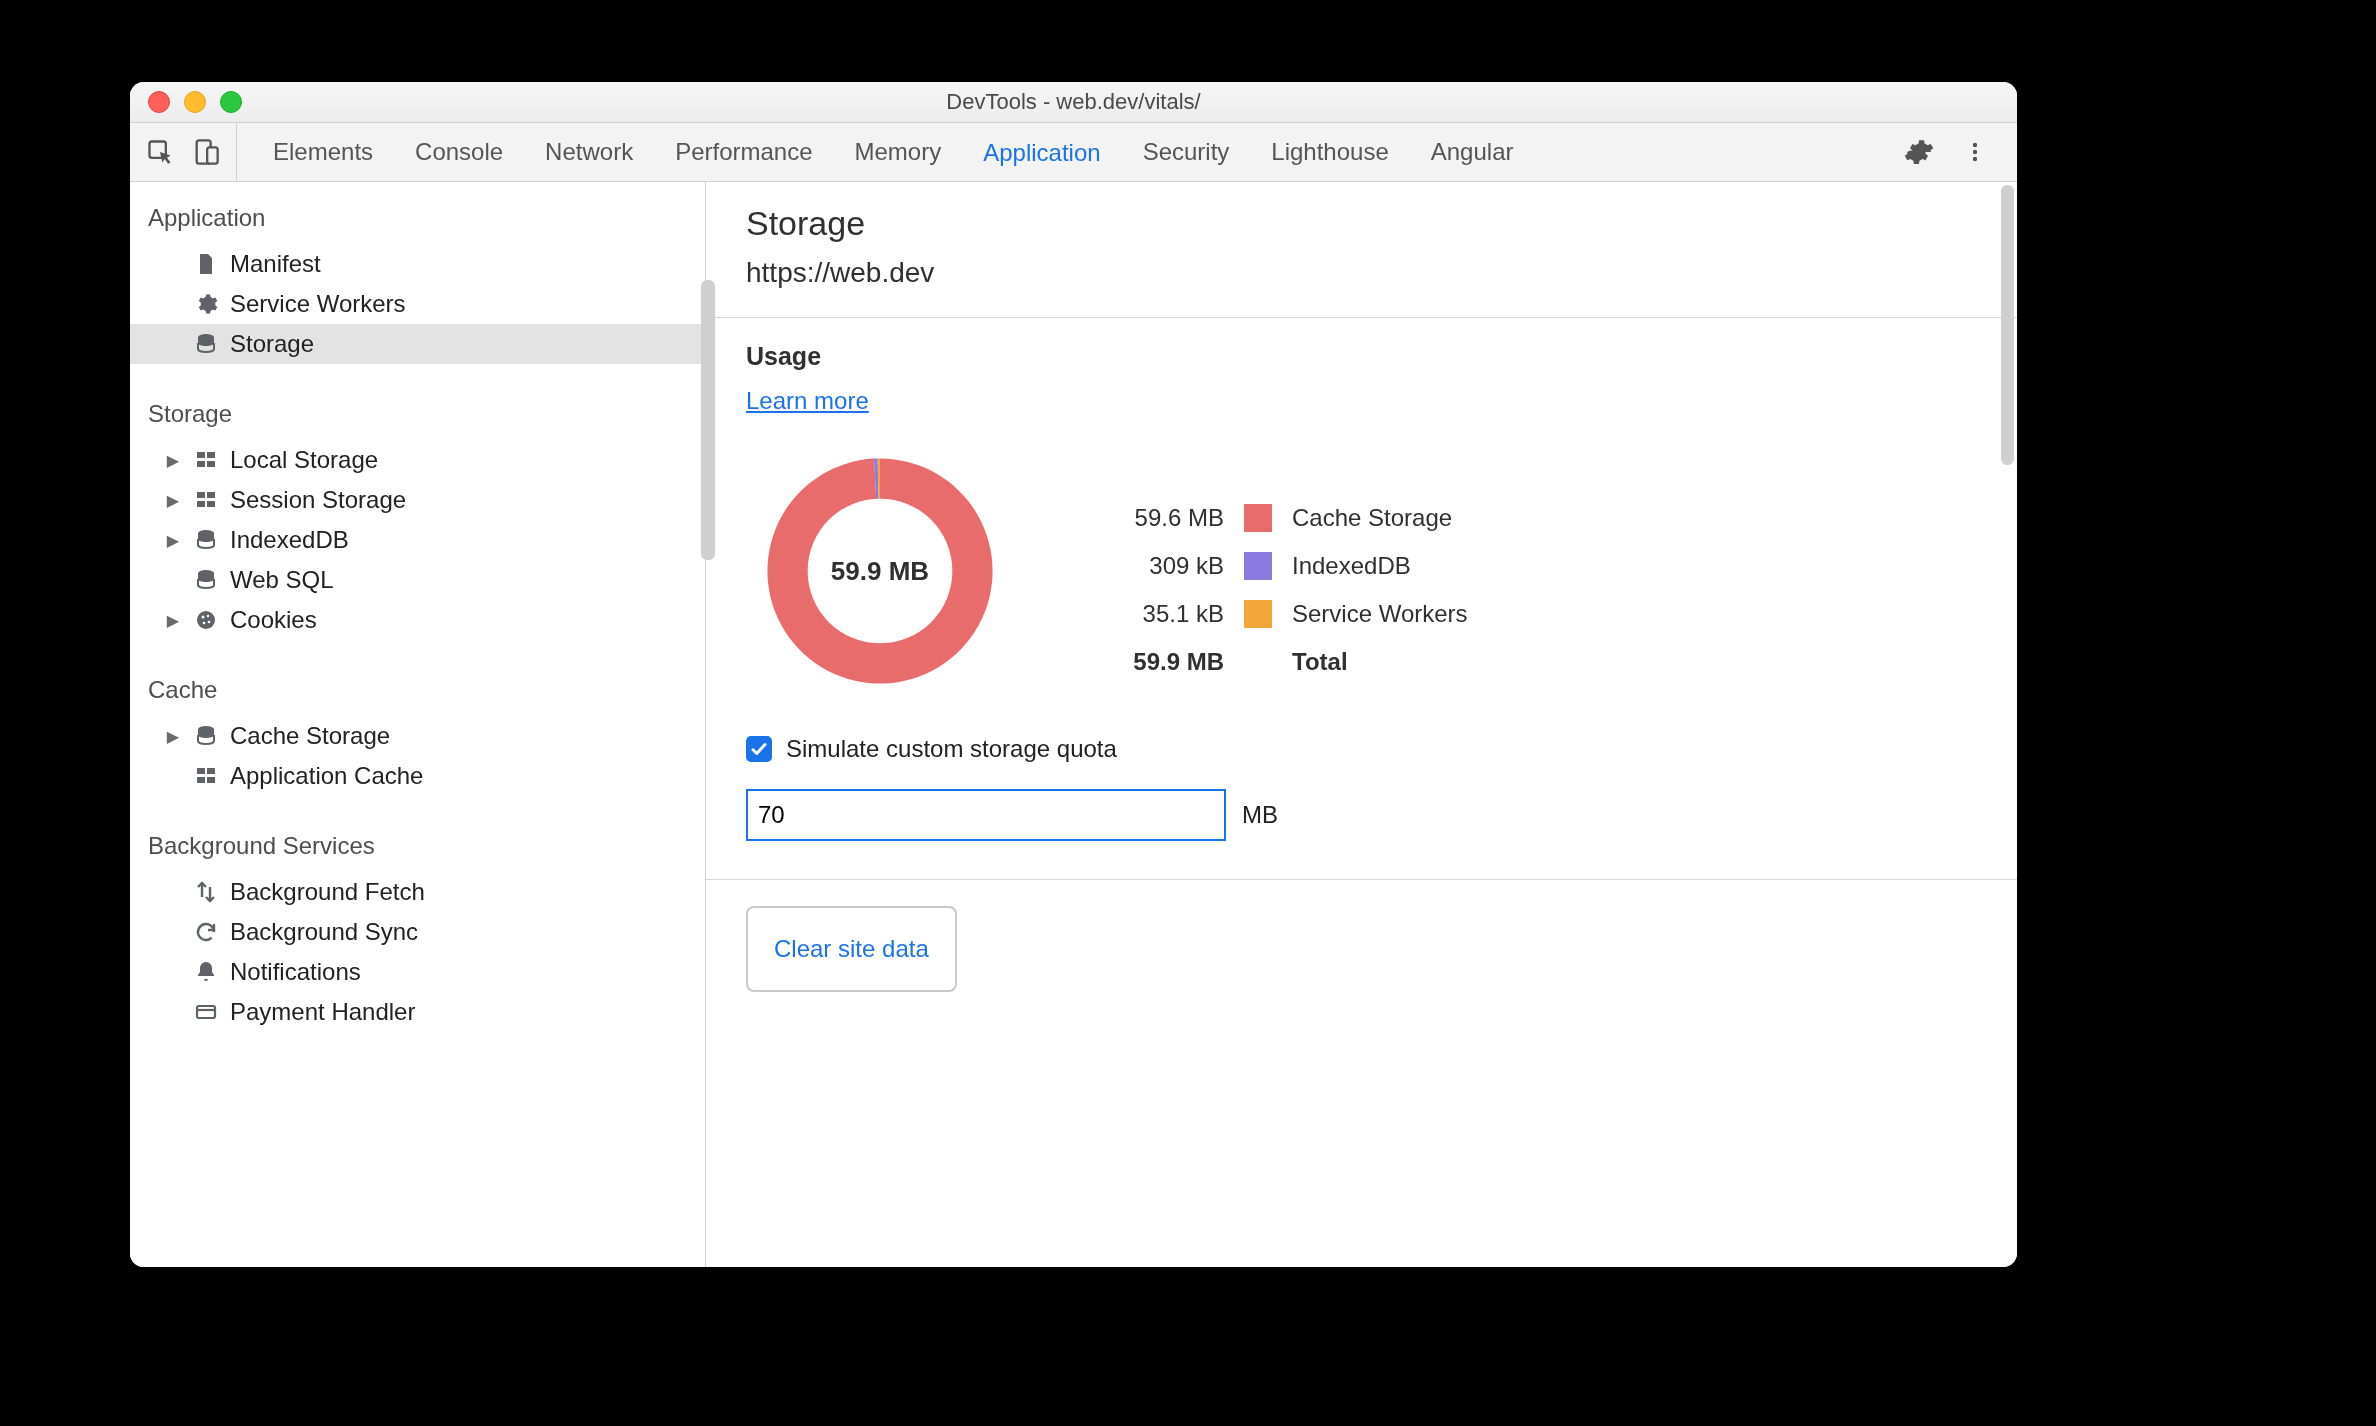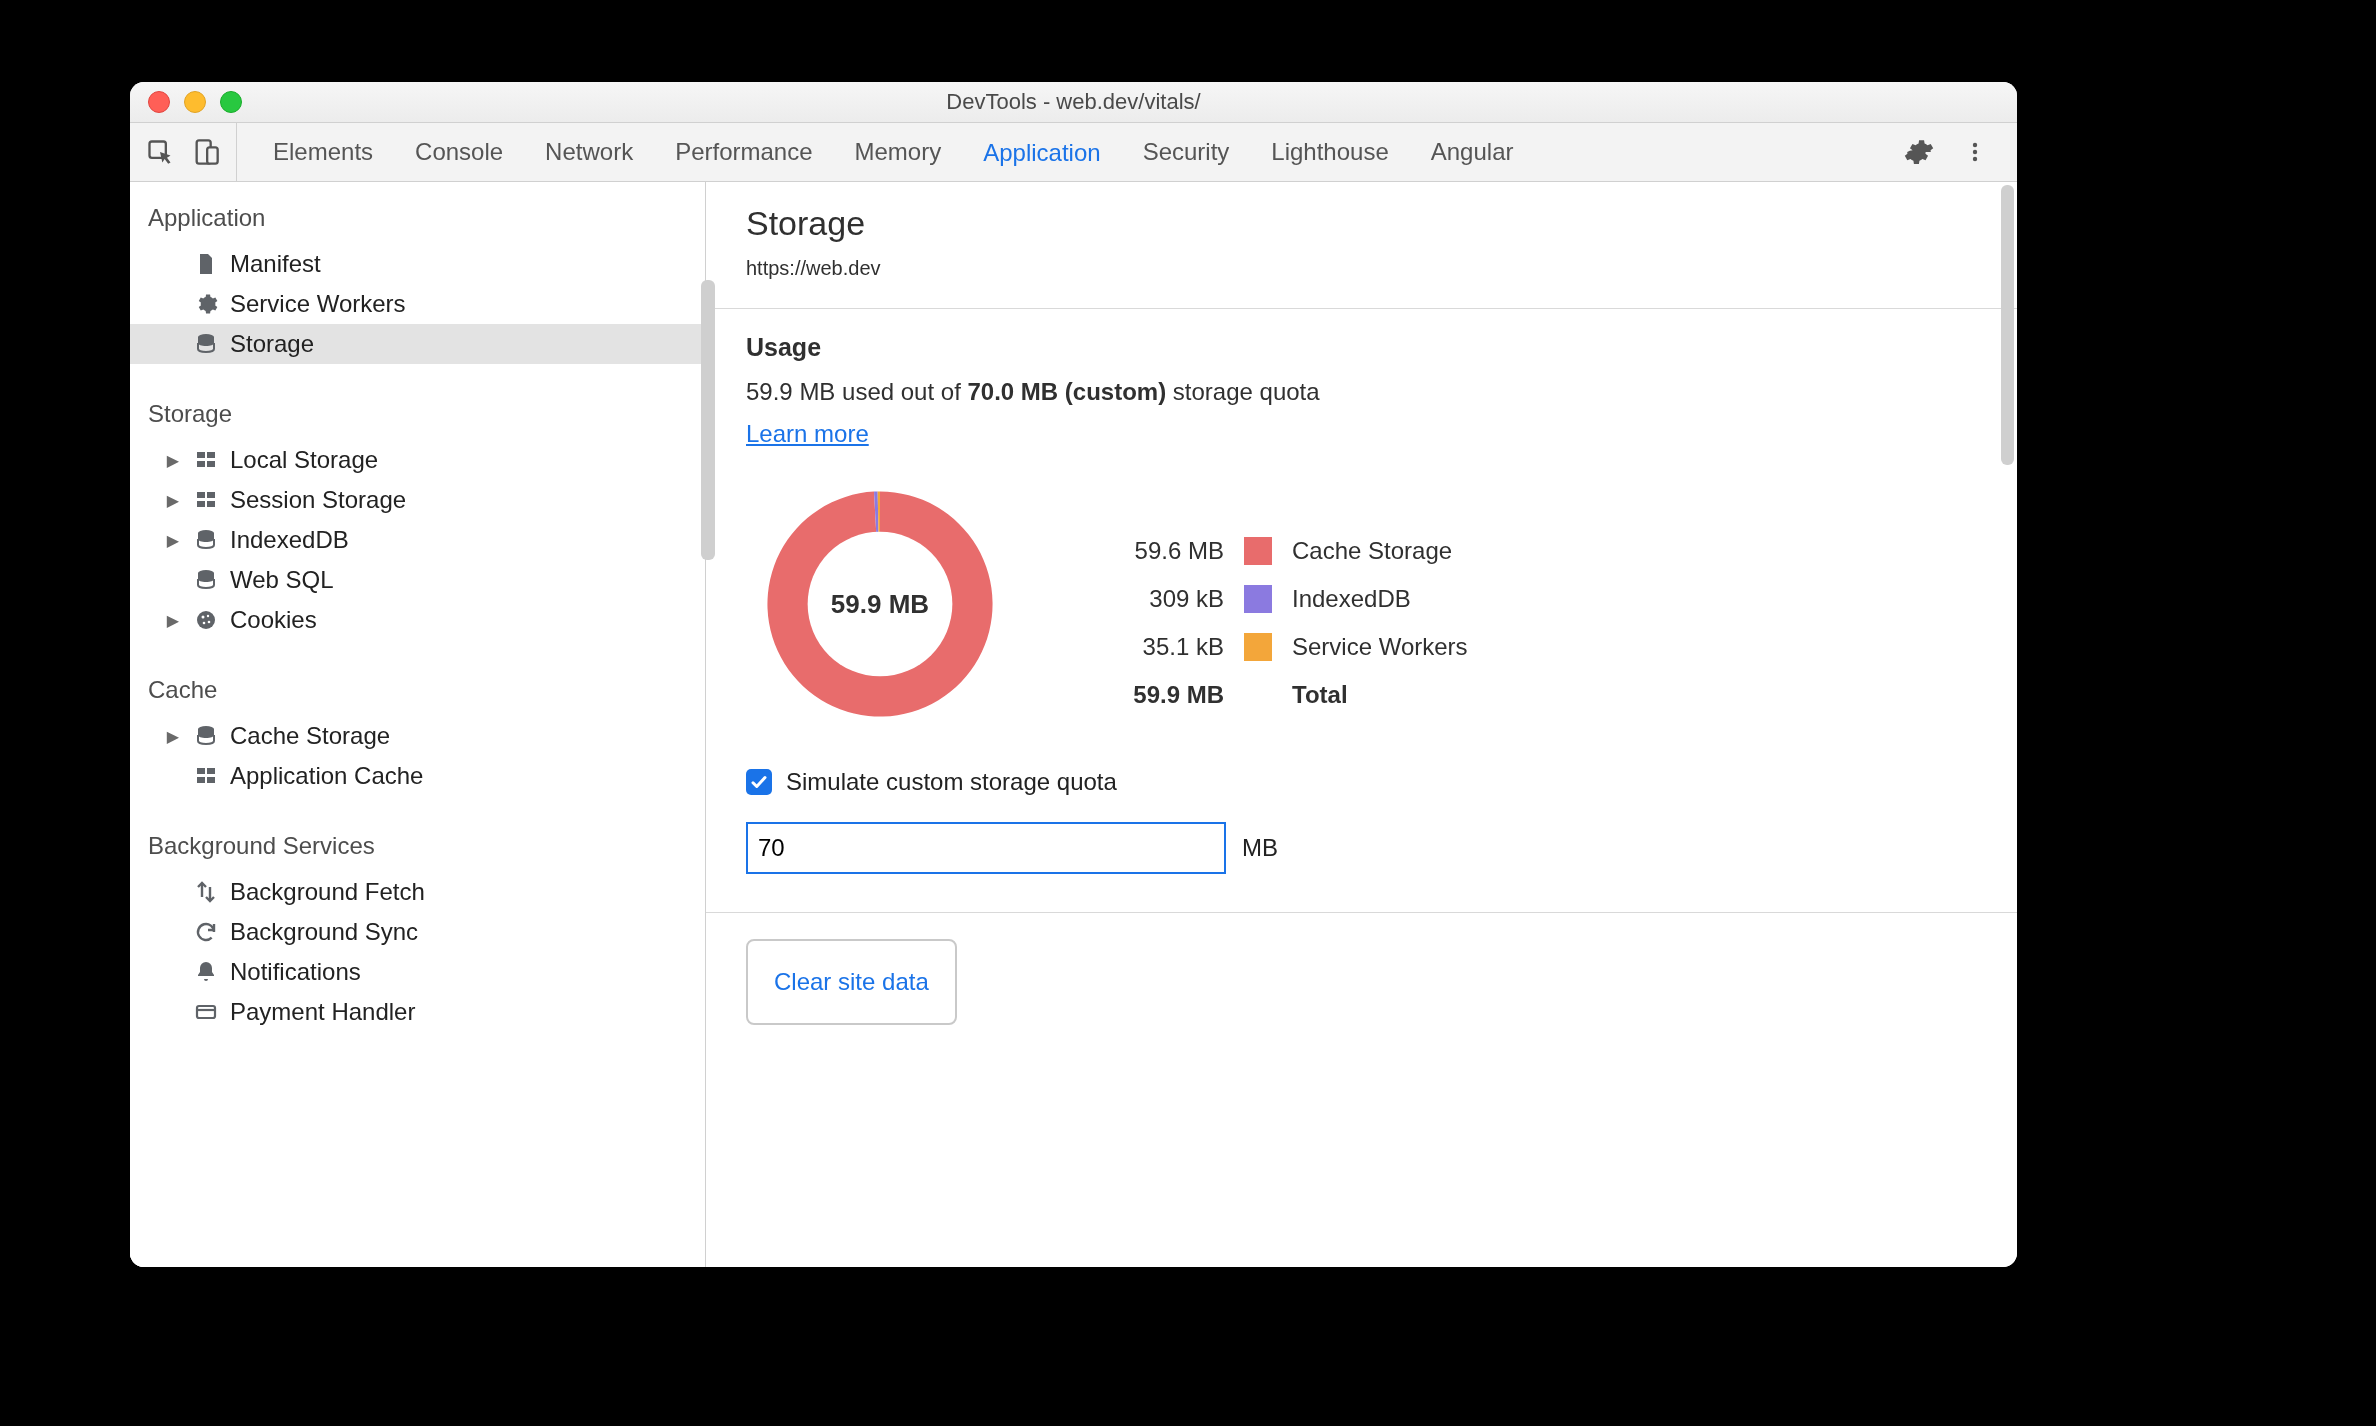--- a/index.html
+++ b/index.html
@@ -182,21 +182,21 @@
   }
   .panel {
     padding: 22px 40px 30px 40px;
   }
   .h-storage {
     font-size: 34px;
     color: #303030;
     margin: 0 0 14px 0;
   }
   .origin {
-    font-size: 20px;
+    font-size: 28px;
     color: #303030;
     margin-bottom: 28px;
   }
   .panel-divider {
     border: none;
     border-top: 1px solid #d9d9d9;
     margin: 0 -40px 0 -40px;
   }
   .section {
     padding-top: 24px;
@@ -549,23 +549,20 @@
 
       <div class="main">
         <div class="main-scroll"></div>
         <div class="panel">
           <div class="h-storage">Storage</div>
           <div class="origin">https://web.dev</div>
           <hr class="panel-divider">
 
           <div class="section">
             <div class="h-usage">Usage</div>
-            <div class="usage-line">
-              <span>59.9 MB</span><span> used out of </span><b>70.0 MB (custom)</b><span> storage quota</span>
-            </div>
             <span class="learn-more">Learn more</span>
 
             <div class="chart-row">
               <div class="donut">
                 <svg width="268" height="268" viewBox="0 0 100 100">
 
                   <g id="donut-g">
                       <path d="M50 50 L 50 8 A 42 42 0 1 1 47.767224819288636 8.059390622066552 Z" fill="#e86c6c"></path>
                       <path d="M50 50 L 47.767224819288636 8.059390622066552 A 42 42 0 0 1 49.12282829465961 8.009160882409716 Z" fill="#8b7ae0"></path>
                       <path d="M50 50 L 49.12282829465961 8.009160882409716 A 42 42 0 0 1 50.00000000000003 8 Z" fill="#f3a63a"></path>

